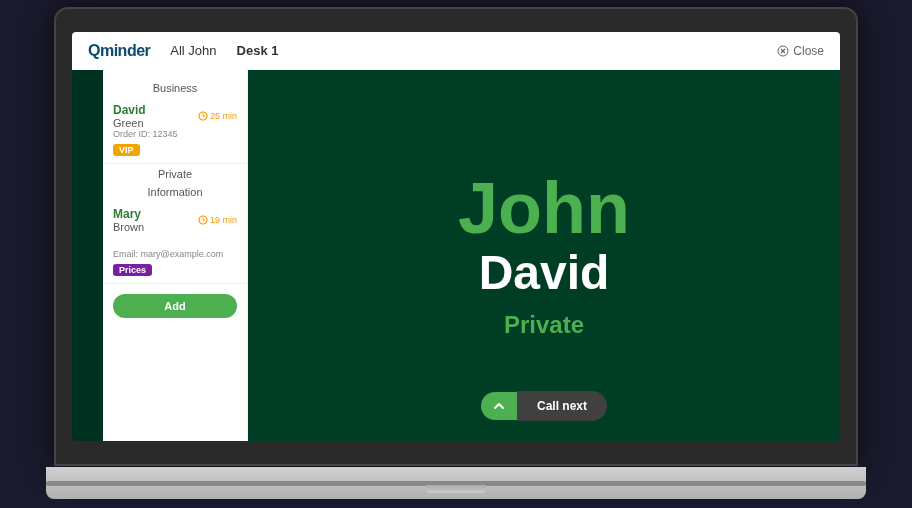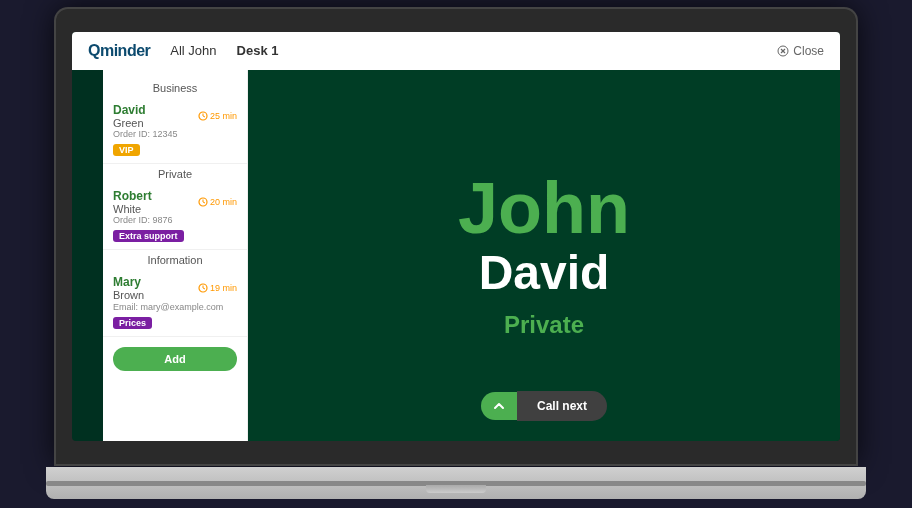--- a/index.html
+++ b/index.html
@@ -166,21 +166,21 @@
     }
 
     .tag-prices {
       background: #7b1fa2;
       color: white;
     }
 
     .email-info {
       font-size: 9px;
       color: #888;
-      margin-top: 1px;
+      margin-top: 16px;
     }
 
     
     .add-btn-container {
       padding: 10px;
       display: flex;
       justify-content: center;
       background: white;
     }
 
@@ -322,38 +322,20 @@
                   <line x1="5" y1="5" x2="7" y2="6" stroke="#ff9800" stroke-width="1"></line>
                 </svg>
                 <span>25 min</span>
               </div>
             </div>
             <div class="order-id">Order ID: 12345</div>
             <div><span class="tag-badge tag-vip">VIP</span></div>
           </div>
 
           <div class="section-header">Private</div>
-          <div class="customer-card">
-            <div class="customer-meta">
-              <div>
-                <div class="customer-name">Robert</div>
-                <div class="customer-surname">White</div>
-              </div>
-              <div class="time-badge">
-                <svg width="10" height="10" viewBox="0 0 10 10">
-                  <circle cx="5" cy="5" r="4" stroke="#ff9800" stroke-width="1.2" fill="none"></circle>
-                  <line x1="5" y1="2.5" x2="5" y2="5" stroke="#ff9800" stroke-width="1"></line>
-                  <line x1="5" y1="5" x2="7" y2="6" stroke="#ff9800" stroke-width="1"></line>
-                </svg>
-                <span>20 min</span>
-              </div>
-            </div>
-            <div class="order-id">Order ID: 9876</div>
-            <div><span class="tag-badge tag-extra-support">Extra support</span></div>
-          </div>
 
           <div class="section-header">Information</div>
           <div class="customer-card">
             <div class="customer-meta">
               <div>
                 <div class="customer-name">Mary</div>
                 <div class="customer-surname">Brown</div>
               </div>
               <div class="time-badge">
                 <svg width="10" height="10" viewBox="0 0 10 10">

